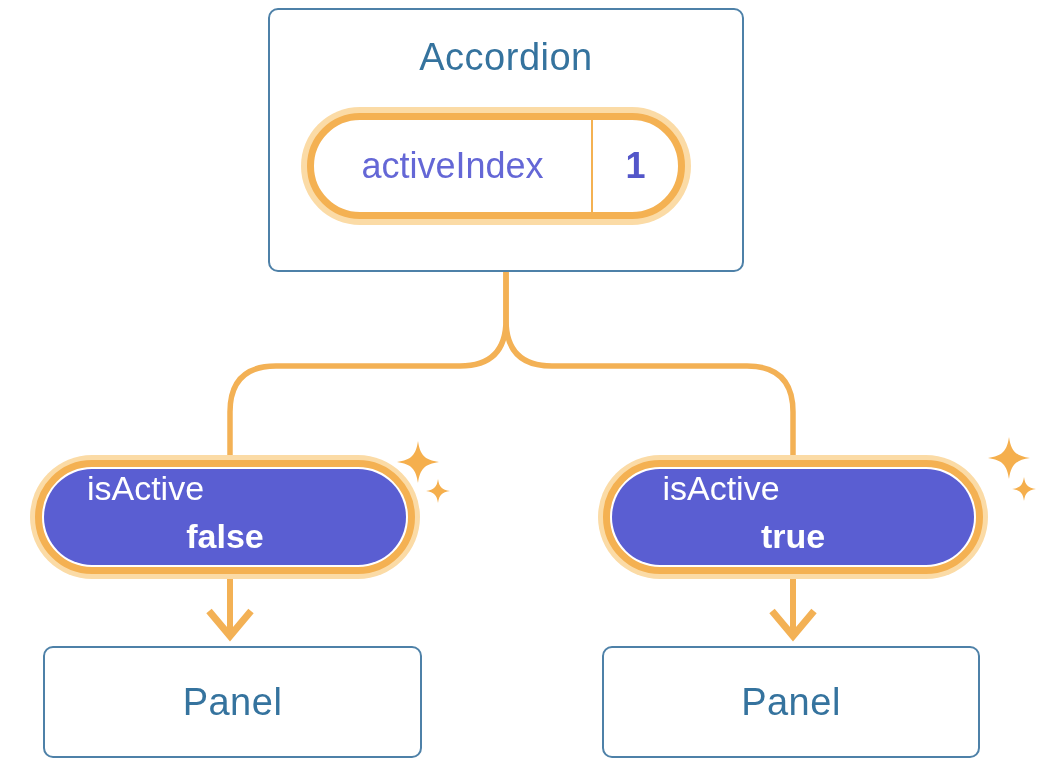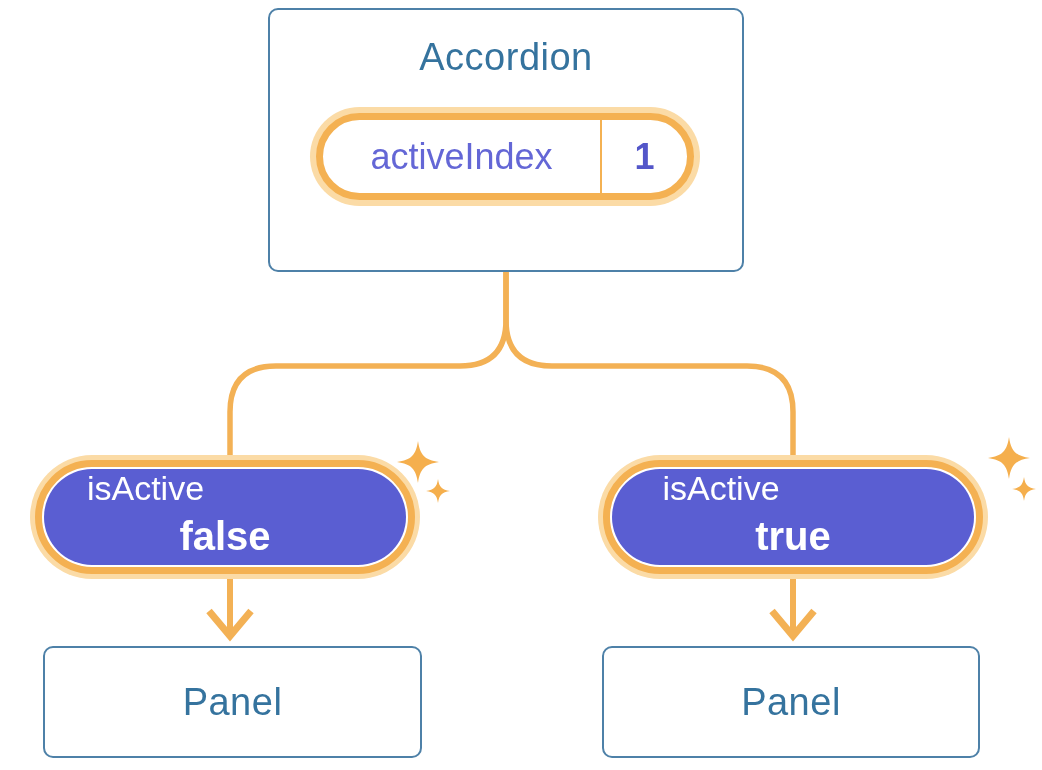--- a/index.html
+++ b/index.html
@@ -37,21 +37,21 @@
 
   
   .pill-halo{
     position:absolute;
     background:#fbdba6;
     border-radius:70px;
     box-sizing:border-box;
     padding:6px;
     z-index:2;
   }
-  #state-pill{left:310px;top:107px;width:390px;height:99px;text-align:center;}
+  #state-pill{left:301px;top:107px;width:390px;height:118px;text-align:center;}
   .pill-mid{
     width:100%;height:100%;
     box-sizing:border-box;
     border:7px solid #f4b152;
     border-radius:55px;
     background:#ffffff;
     display:flex;
     overflow:hidden;
     align-items:stretch;
   }
@@ -102,21 +102,21 @@
   .prop-name{
     display:flex;align-items:center;justify-content:center;
     color:#ffffff;font-size:34px;
   }
   #prop-pill-left .prop-name{width:203px;}
   #prop-pill-right .prop-name{width:218px;}
   .prop-divider{width:3px;background:#ffffff;}
   .prop-value{
     flex:1;
     display:flex;align-items:center;justify-content:center;
-    color:#ffffff;font-size:40px;font-weight:bold;
+    color:#ffffff;font-size:34px;font-weight:bold;
   }
 </style>
 </head>
 <body>
 
 <div id="stage">
 
   <svg id="wires" width="1042" height="770" viewBox="0 0 1042 770">
     <defs>
       <path id="spark" d="M0 -1 C 0.1 -0.32, 0.32 -0.1, 1 0 C 0.32 0.1, 0.1 0.32, 0 1 C -0.1 0.32, -0.32 0.1, -1 0 C -0.32 -0.1, -0.1 -0.32, 0 -1 Z"></path>

